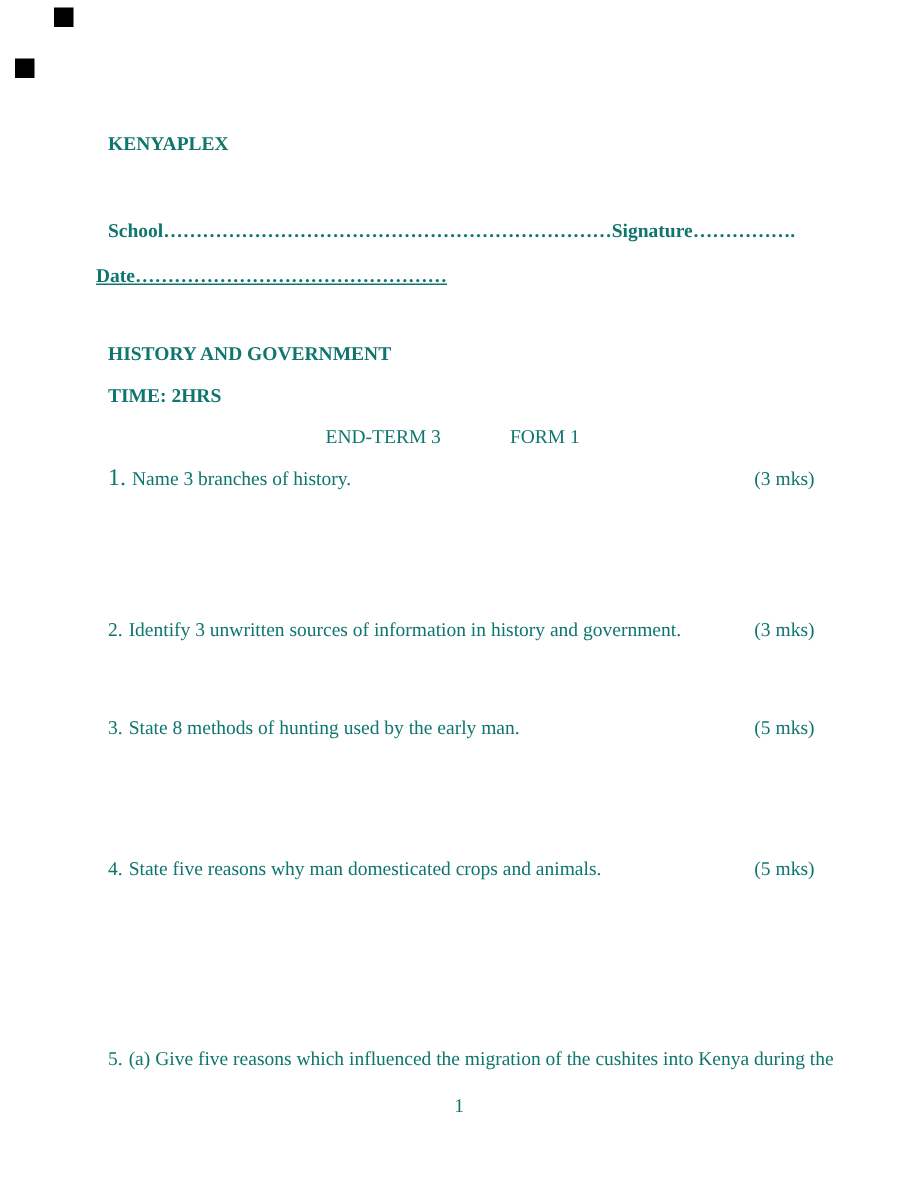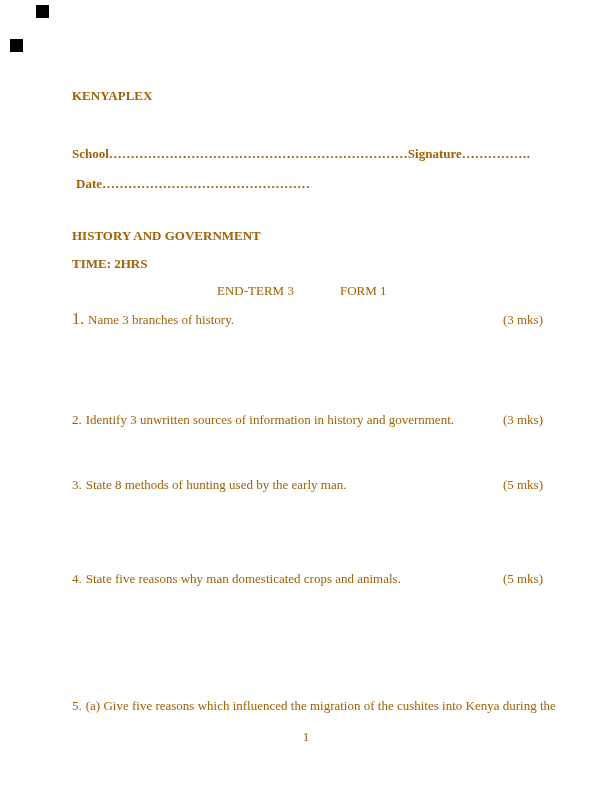--- a/index.html
+++ b/index.html
@@ -9,42 +9,42 @@
   body {
     width: 612px;
     height: 792px;
     background: #ffffff;
   }
   .page {
     position: relative;
     width: 612px;
     height: 792px;
     background: #ffffff;
-    color: #a16207;
+    color: #0f766e;
     font-family: "Liberation Serif", "DejaVu Serif", serif;
     font-size: 13px;
     overflow: hidden;
   }
   .abs { position: absolute; }
   .bold { font-weight: bold; }
   .nowrap { white-space: nowrap; }
 
   .scan-mark {
     position: absolute;
     width: 13px;
     height: 13px;
     background: #000000;
   }
   .scan-mark-1 { left: 36px; top: 5px; }
   .scan-mark-2 { left: 10px; top: 39px; }
 
   .brand        { left: 72px; top: 88px;  }
   .field-name   { left: 72px; top: 116px; }
   .field-school { left: 72px; top: 146px; }
-  .field-date   { left: 76px; top: 176px; }
+  .field-date   { left: 64px; top: 176px; text-decoration: underline; }
   .subject      { left: 72px; top: 228px; }
   .time         { left: 72px; top: 256px; }
 
   .exam-line {
     left: 217px; top: 283px;
     font-weight: normal;
     white-space: nowrap;
   }
   .exam-line .gap { display: inline-block; width: 46px; }
 

